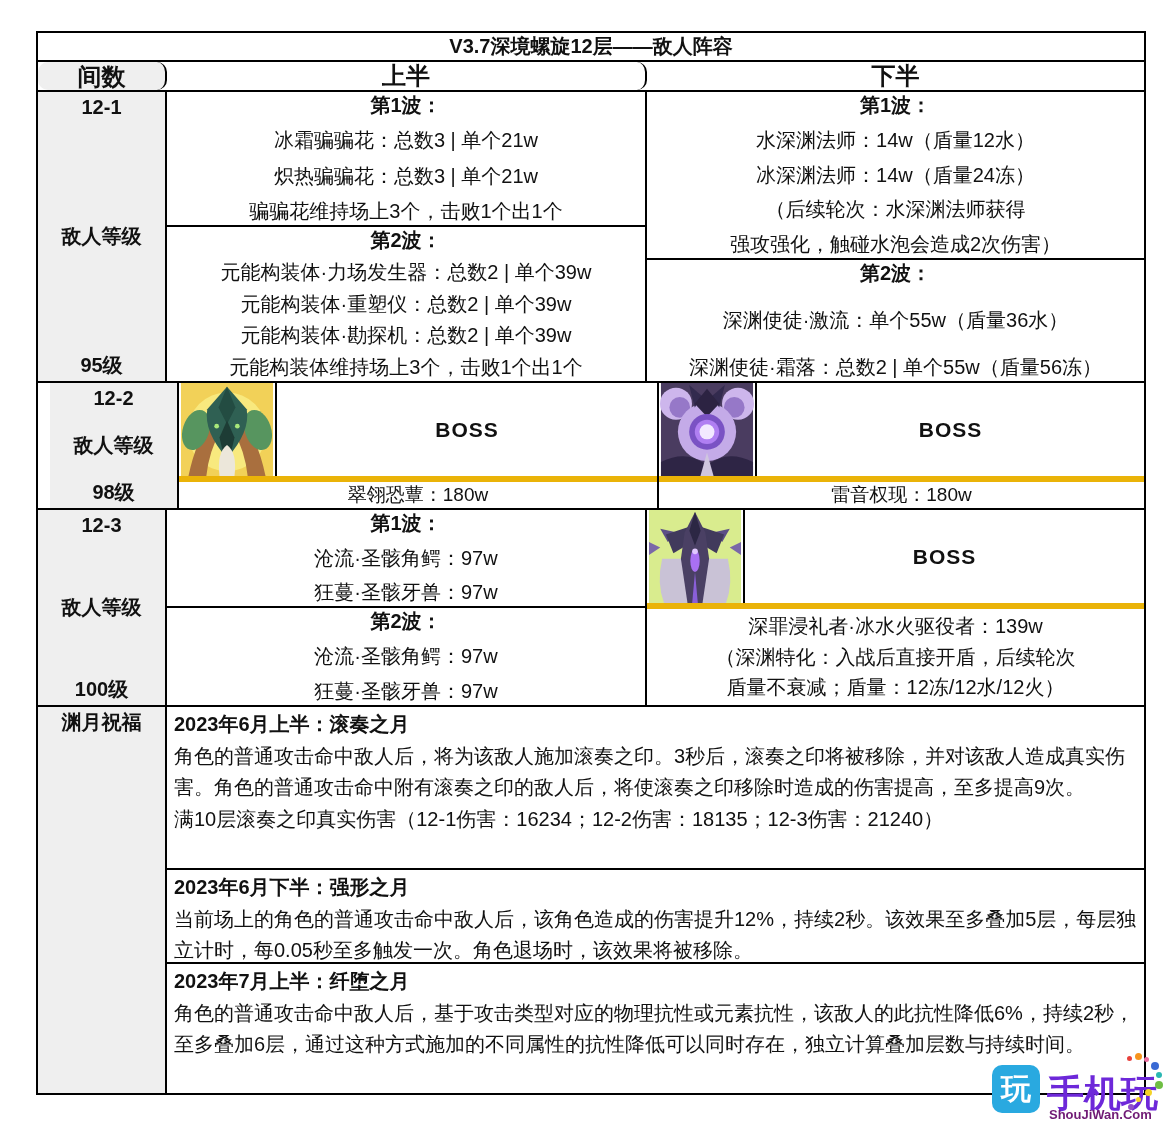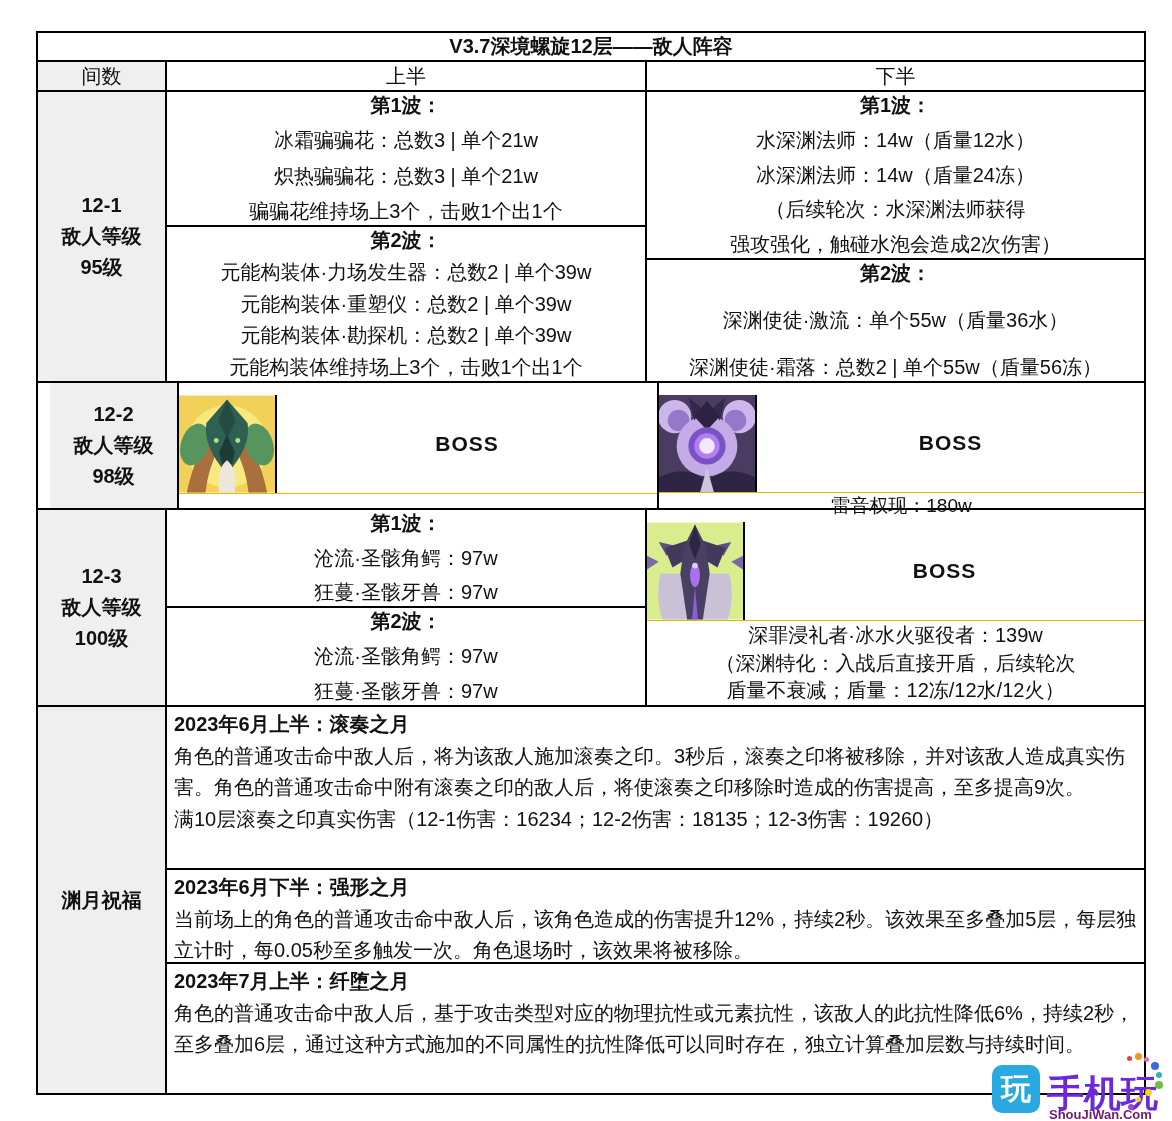--- a/index.html
+++ b/index.html
@@ -10,37 +10,37 @@
   .abyss-table { position: absolute; left: 36px; top: 31px; width: 1110px;
     border: 2px solid #000; background: #fff; display: flex; flex-direction: column; }
 
   .t-title { height: 29px; border-bottom: 2px solid #000; display: flex;
     align-items: center; justify-content: center; font-weight: bold; font-size: 20px; }
 
   .t-row { display: flex; border-bottom: 2px solid #000; }
   .t-row:last-child { border-bottom: none; }
 
   .c1 { width: 129px; background: #efefef; border-right: 2px solid #000;
-    display: flex; flex-direction: column; align-items: center; justify-content: center;
+    display: flex; flex-direction: column; align-items: center; justify-content: space-between;
     text-align: center; font-weight: bold; font-size: 20px; line-height: 31px; }
   .c2 { width: 480px; border-right: 2px solid #000; display: flex; flex-direction: column; }
   .c3 { flex: 1; display: flex; flex-direction: column; }
 
   .head-row { height: 30px; }
   .head-row .c1, .head-row .c2, .head-row .c3 {
     display: flex; align-items: center; justify-content: center;
-    font-weight: normal; font-size: 20px; }
+    font-weight: bold; font-size: 24px; border-radius: 10px; }
 
   .wave-cell { display: flex; flex-direction: column; justify-content: space-between;
     text-align: center; font-size: 20px; overflow: hidden; }
   .wave-cell .hd { font-weight: bold; }
   .divider-b { border-bottom: 2px solid #000; }
   .grow { flex: 1; }
 
-  .boss-row { display: flex; border-bottom: 1px solid #eab308; margin-top: 12px; }
+  .boss-row { display: flex; border-bottom: 6px solid #eab308; }
   .boss-img { width: 98px; border-right: 2px solid #000; }
   .boss-img svg { display: block; width: 100%; height: 100%; }
   .boss-label { flex: 1; display: flex; align-items: center; justify-content: center;
     font-weight: bold; font-size: 21px; letter-spacing: 1px; }
   .name-cell { flex: 1; display: flex; align-items: center; justify-content: center;
     font-size: 19px; }
 
   .lines-cell { flex: 1; display: flex; flex-direction: column; justify-content: space-evenly;
     text-align: center; font-size: 20px; overflow: hidden; }
 
@@ -144,20 +144,21 @@
               <path d="M49,4 L70,28 Q74,52 49,80 Q24,52 28,28 Z" fill="#2f6053"></path>
               <path d="M49,4 L58,26 L49,44 L40,26 Z" fill="#234c42"></path>
               <path d="M49,40 L57,58 L49,92 L41,58 Z" fill="#1d3c35"></path>
               <path d="M49,66 Q60,74 57,99 L41,99 Q38,74 49,66 Z" fill="#ece7da"></path>
               <circle cx="38" cy="46" r="2.5" fill="#a8e87a"></circle>
               <circle cx="60" cy="46" r="2.5" fill="#a8e87a"></circle>
             </svg>
           </div>
           <div class="boss-label">BOSS</div>
         </div>
+        <div class="name-cell">翠翎恐蕈：180w</div>
       </div>
       <div class="c3">
         <div class="boss-row h-r2-top">
           <div class="boss-img">
             <svg viewBox="0 0 98 99">
               <rect width="98" height="99" fill="#4a3c60"></rect>
               <circle cx="16" cy="22" r="17" fill="#cdb6ec"></circle>
               <circle cx="82" cy="22" r="17" fill="#cdb6ec"></circle>
               <circle cx="20" cy="26" r="11" fill="#9678c8"></circle>
               <circle cx="78" cy="26" r="11" fill="#9678c8"></circle>
@@ -227,21 +228,21 @@
     </div>
 
     <div class="t-row h-bless">
       <div class="c1">
         <div>渊月祝福</div>
       </div>
       <div class="bless-wide">
         <div class="bless-sec h-b1">
           <div class="bless-hd">2023年6月上半：滚奏之月</div>
           <div>角色的普通攻击命中敌人后，将为该敌人施加滚奏之印。3秒后，滚奏之印将被移除，并对该敌人造成真实伤害。角色的普通攻击命中附有滚奏之印的敌人后，将使滚奏之印移除时造成的伤害提高，至多提高9次。</div>
-          <div>满10层滚奏之印真实伤害（12-1伤害：16234；12-2伤害：18135；12-3伤害：19260）</div>
+          <div>满10层滚奏之印真实伤害（12-1伤害：16234；12-2伤害：18135；12-3伤害：21240）</div>
         </div>
         <div class="bless-sec h-b2">
           <div class="bless-hd">2023年6月下半：强形之月</div>
           <div>当前场上的角色的普通攻击命中敌人后，该角色造成的伤害提升12%，持续2秒。该效果至多叠加5层，每层独立计时，每0.05秒至多触发一次。角色退场时，该效果将被移除。</div>
         </div>
         <div class="bless-sec h-b3">
           <div class="bless-hd">2023年7月上半：纤堕之月</div>
           <div>角色的普通攻击命中敌人后，基于攻击类型对应的物理抗性或元素抗性，该敌人的此抗性降低6%，持续2秒，至多叠加6层，通过这种方式施加的不同属性的抗性降低可以同时存在，独立计算叠加层数与持续时间。</div>
         </div>
       </div>

